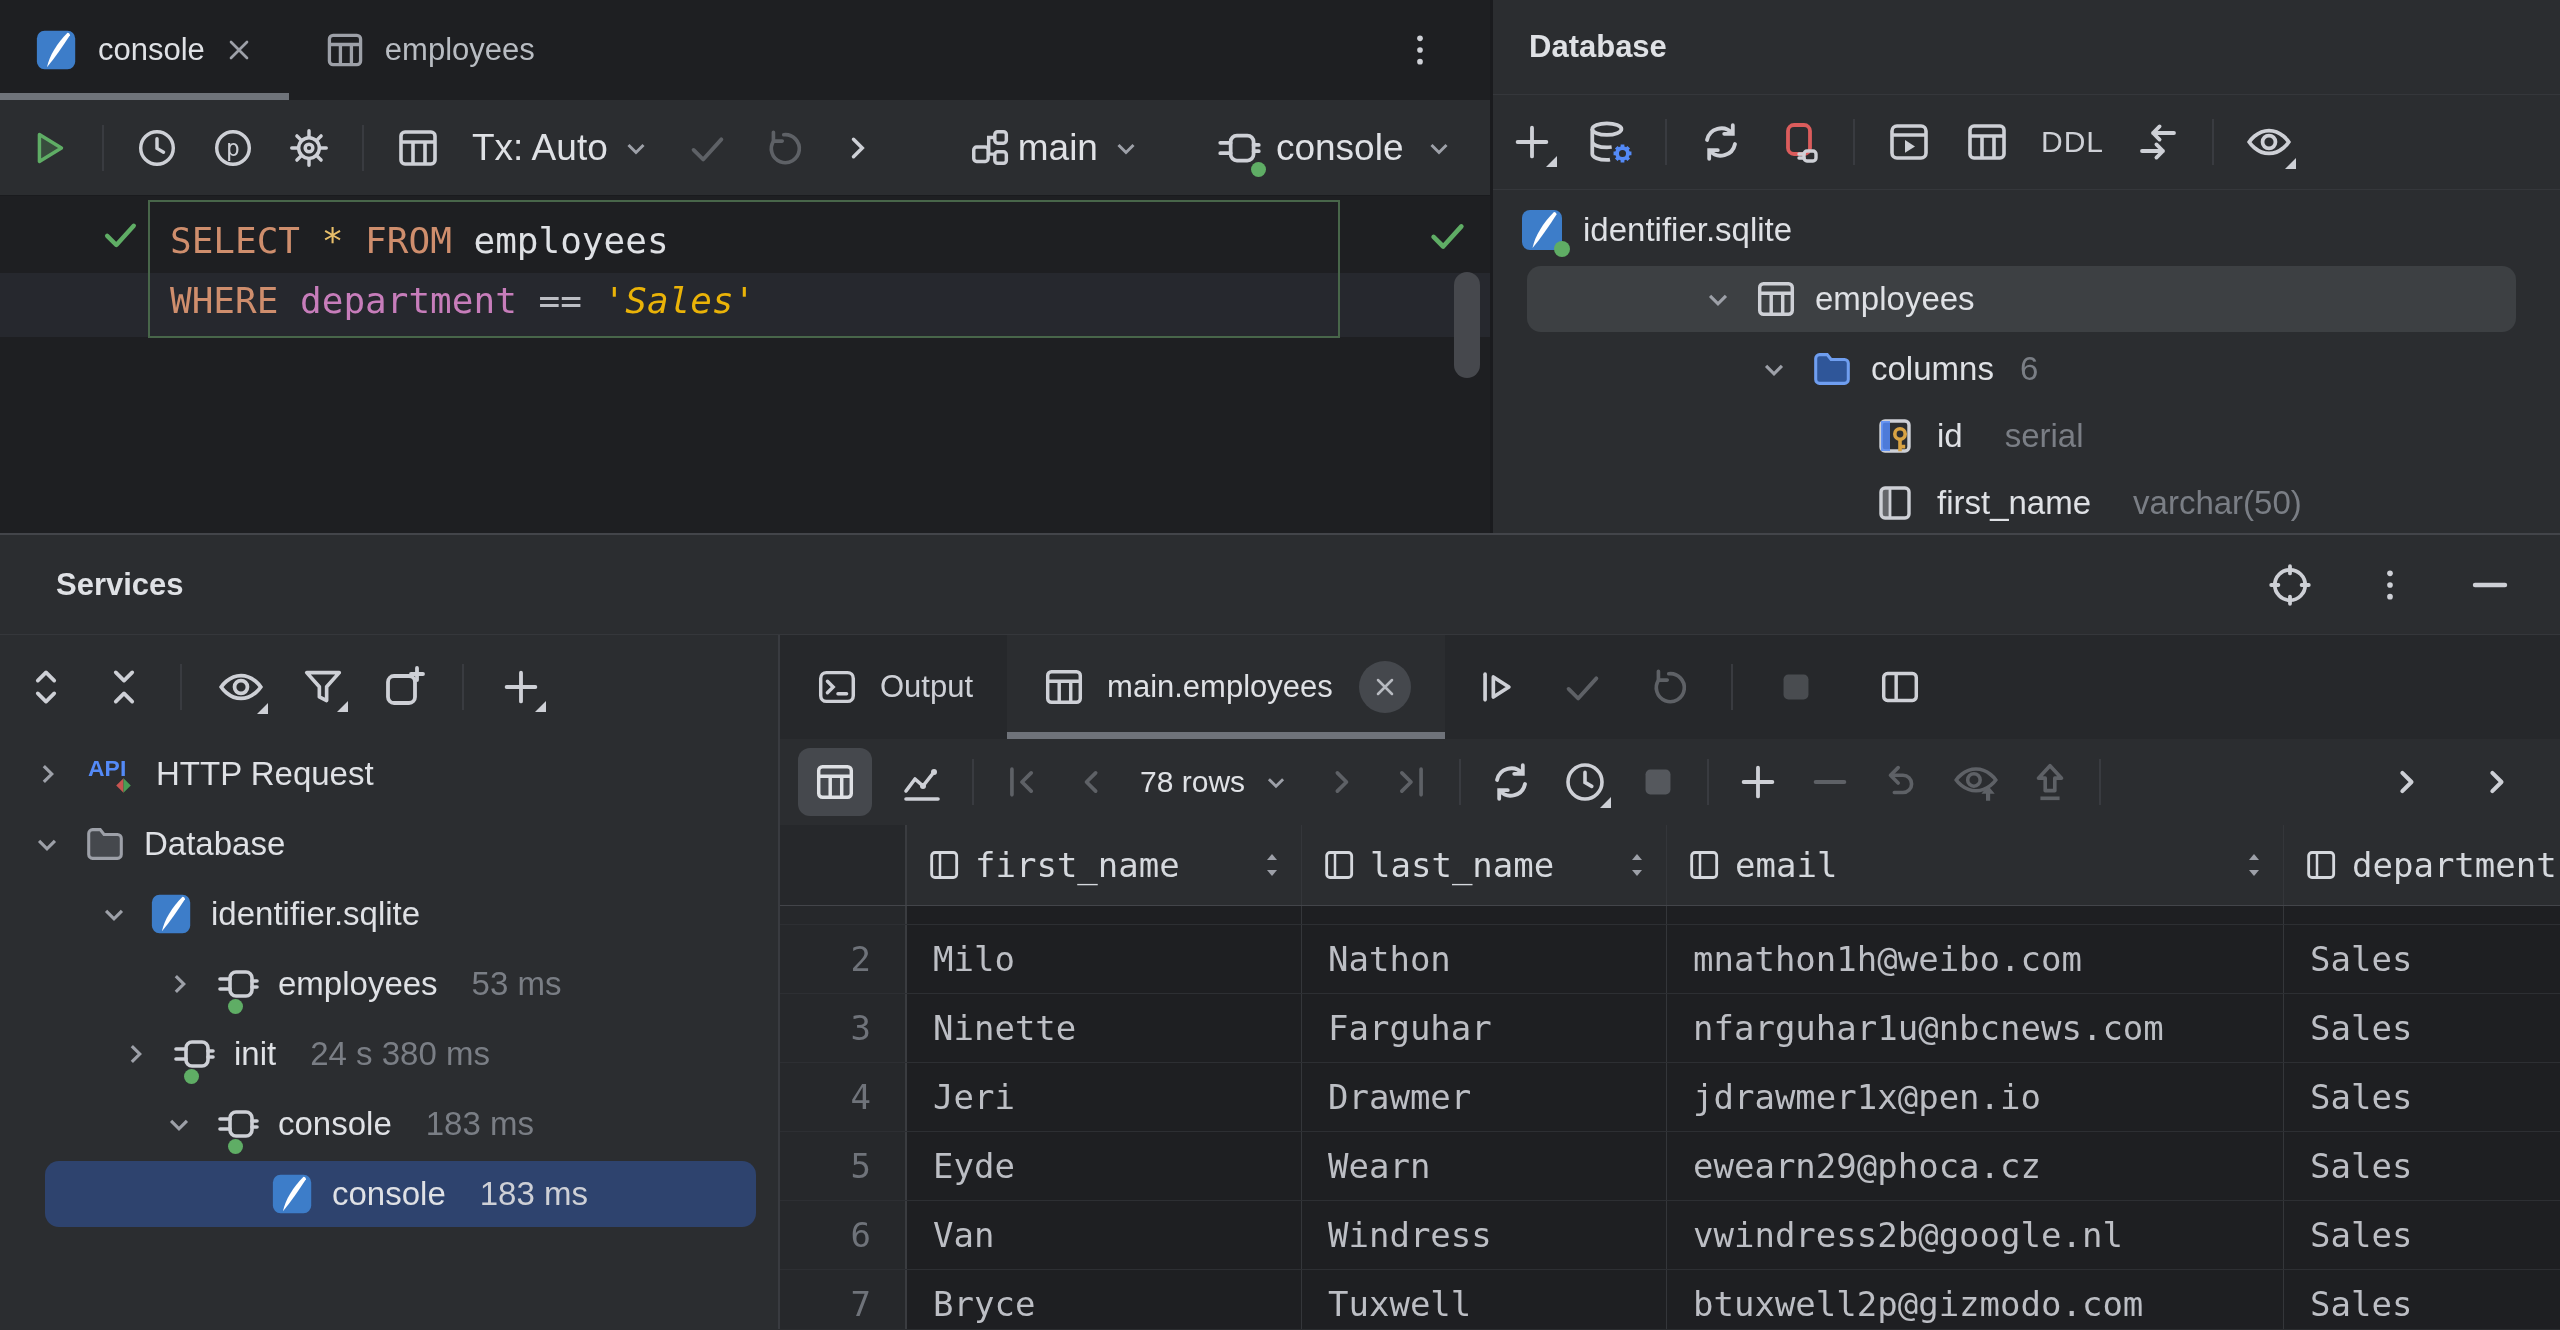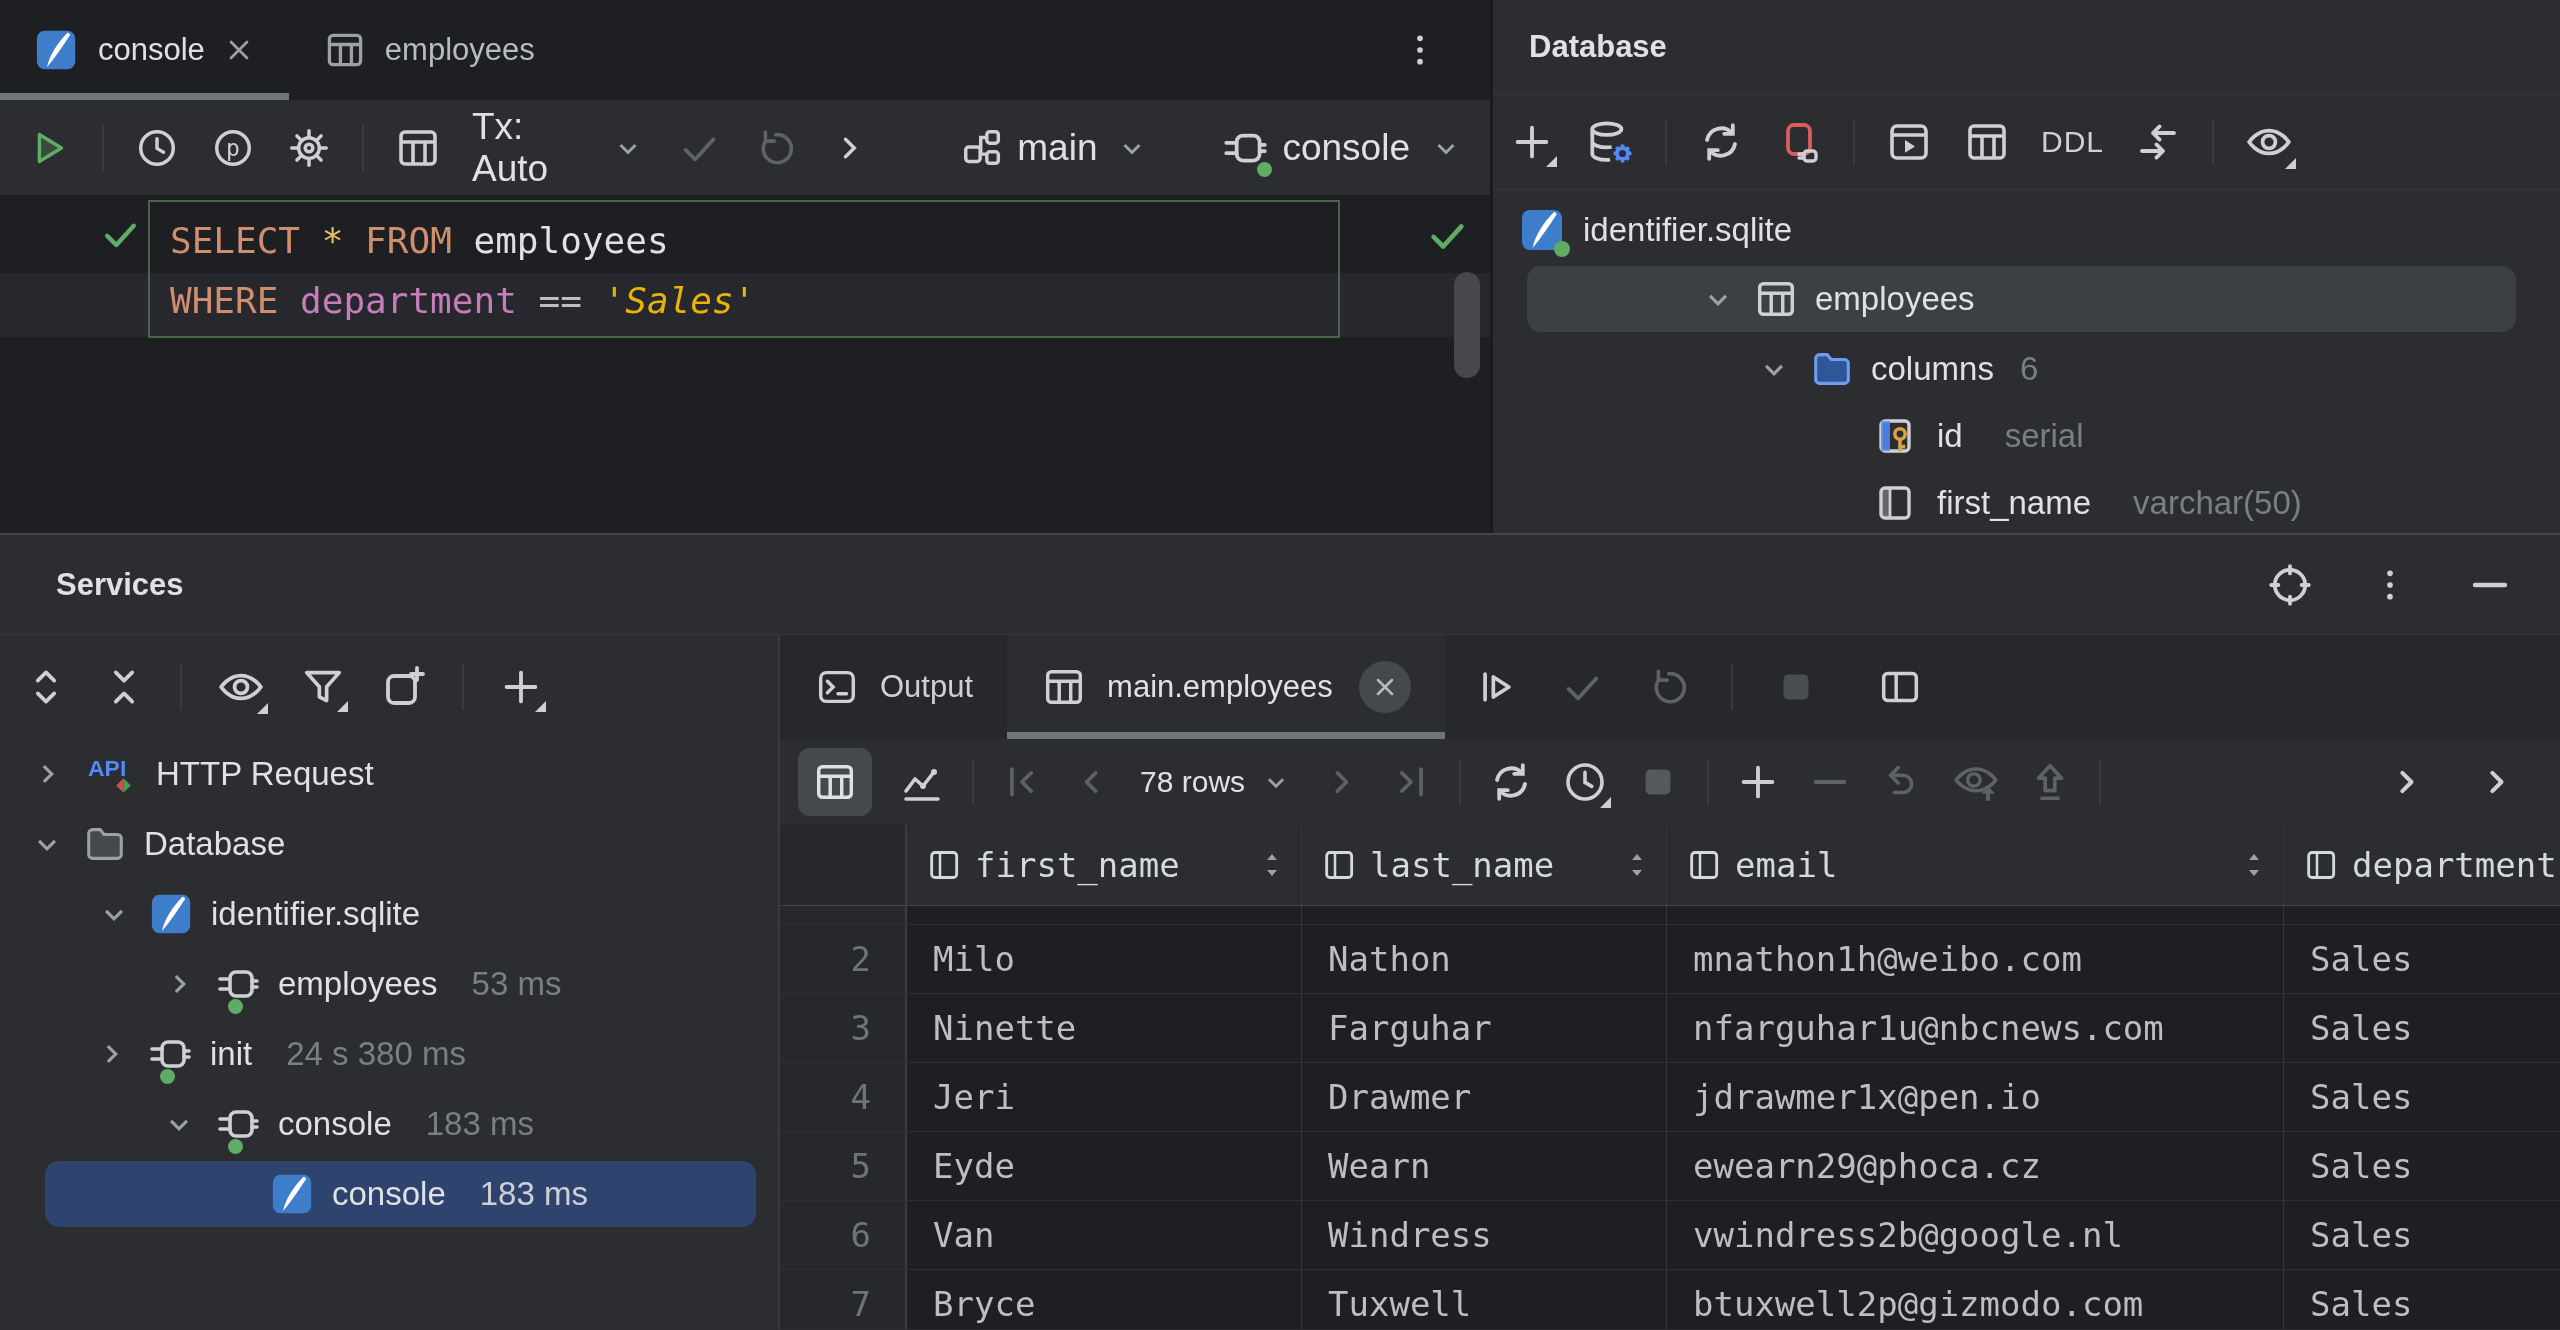--- a/index.html
+++ b/index.html
@@ -175,21 +175,21 @@
         <svg width="46" height="46" viewBox="0 0 24 24" fill="none" stroke="currentColor" stroke-width="1.9" stroke-linecap="round">
             <path d="M7 3.8V8.4h4.6"></path>
             <path d="M7.2 8.2A7.3 7.3 0 1 0 12.4 5.1"></path>
           </svg>
       </span>
       <span class="ic">
         <svg width="42" height="42" viewBox="0 0 24 24" fill="none" stroke="currentColor" stroke-width="2" stroke-linecap="round">
             <path d="M10 7l5 5-5 5"></path>
           </svg>
       </span>
-      <span class="row" style="margin-left:60px;gap:11px;">
+      <span class="row" style="margin-left:60px;gap:4px;">
         <span class="ic">
           <svg width="46" height="46" viewBox="0 0 24 24" fill="none" stroke="currentColor" stroke-width="1.8">
               <rect x="3" y="11.5" width="7.5" height="7.5" rx="1.5"></rect>
               <rect x="14" y="3.5" width="6" height="6" rx="1.5"></rect>
               <rect x="14" y="14" width="6" height="6" rx="1.5"></rect>
               <path d="M10.5 15.2h3.5M10.8 15.2V6.5h3.2"></path>
             </svg>
         </span>
         <span class="lbl">main</span>
         <span class="ic ddicon">
@@ -486,21 +486,21 @@
             <span class="ic">
               <svg width="48" height="48" viewBox="0 0 24 24" fill="none" stroke="currentColor" stroke-width="1.8" stroke-linecap="round">
                   <rect x="8" y="6" width="11" height="12" rx="3"></rect>
                   <path d="M3 9.5h5M3 14.5h5M19 10.5h2.5M19 13.5h2.5"></path>
                 </svg>
               <span style="position:absolute;left:14px;bottom:-6px;width:15px;height:15px;border-radius:50%;background:#5fad65;"></span>
             </span>
             <span>employees</span>
             <span class="tm">53 ms</span>
           </div>
-          <div class="svrow" style="padding-left:92px;">
+          <div class="svrow" style="padding-left:116px;">
             <span class="ic">
               <svg width="38" height="38" viewBox="0 0 24 24" fill="none" stroke="#9da0a8" stroke-width="2">
                   <path d="M10 7l5 5-5 5"></path>
                 </svg>
             </span>
             <span class="ic">
               <svg width="48" height="48" viewBox="0 0 24 24" fill="none" stroke="currentColor" stroke-width="1.8" stroke-linecap="round">
                   <rect x="8" y="6" width="11" height="12" rx="3"></rect>
                   <path d="M3 9.5h5M3 14.5h5M19 10.5h2.5M19 13.5h2.5"></path>
                 </svg>

